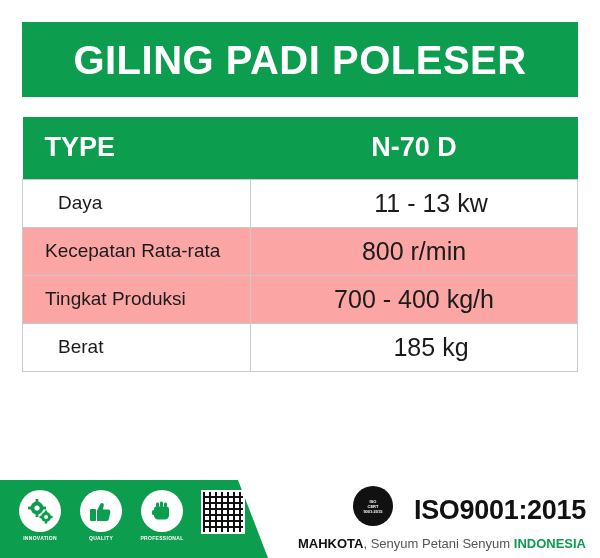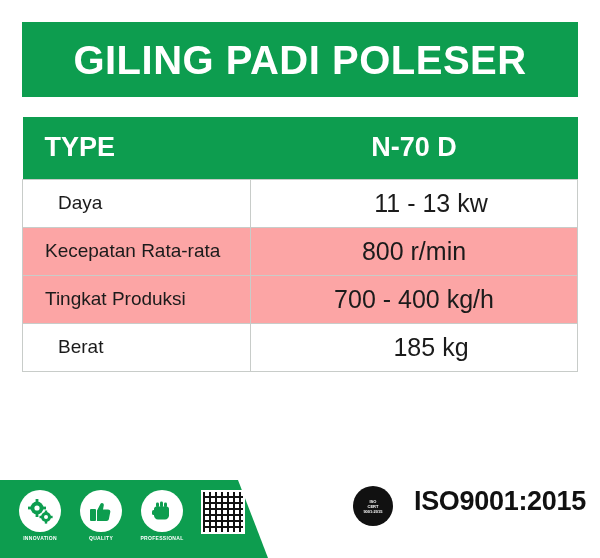--- a/index.html
+++ b/index.html
@@ -160,21 +160,21 @@
     background:
       linear-gradient(90deg,#111 2px,transparent 2px) 0 0/6px 6px,
       linear-gradient(0deg,#111 2px,transparent 2px) 0 0/6px 6px,
       #fff;
   }
   .iso-wrap {
     position: absolute;
     right: 14px;
     top: 6px;
     display: flex;
-    align-items: flex-start;
+    align-items: flex-end;
     gap: 21px;
     z-index: 4;
   }
   .iso-seal {
     width: 40px;
     height: 40px;
     border-radius: 50%;
     background: #111111;
     color: #ffffff;
     display: flex;
@@ -303,15 +303,18 @@
 
     <div class="iso-wrap">
       <div class="iso-seal">
         <span>ISO</span>
         <span>CERT</span>
         <span>9001:2015</span>
       </div>
       <div class="iso-text">ISO9001:2015</div>
     </div>
 
+    <div class="tagline">
+      <span class="brand">MAHKOTA</span><span>, Senyum Petani Senyum </span><span class="country">INDONESIA</span>
+    </div>
   </div>
 
 </div>
 
 </body></html>

